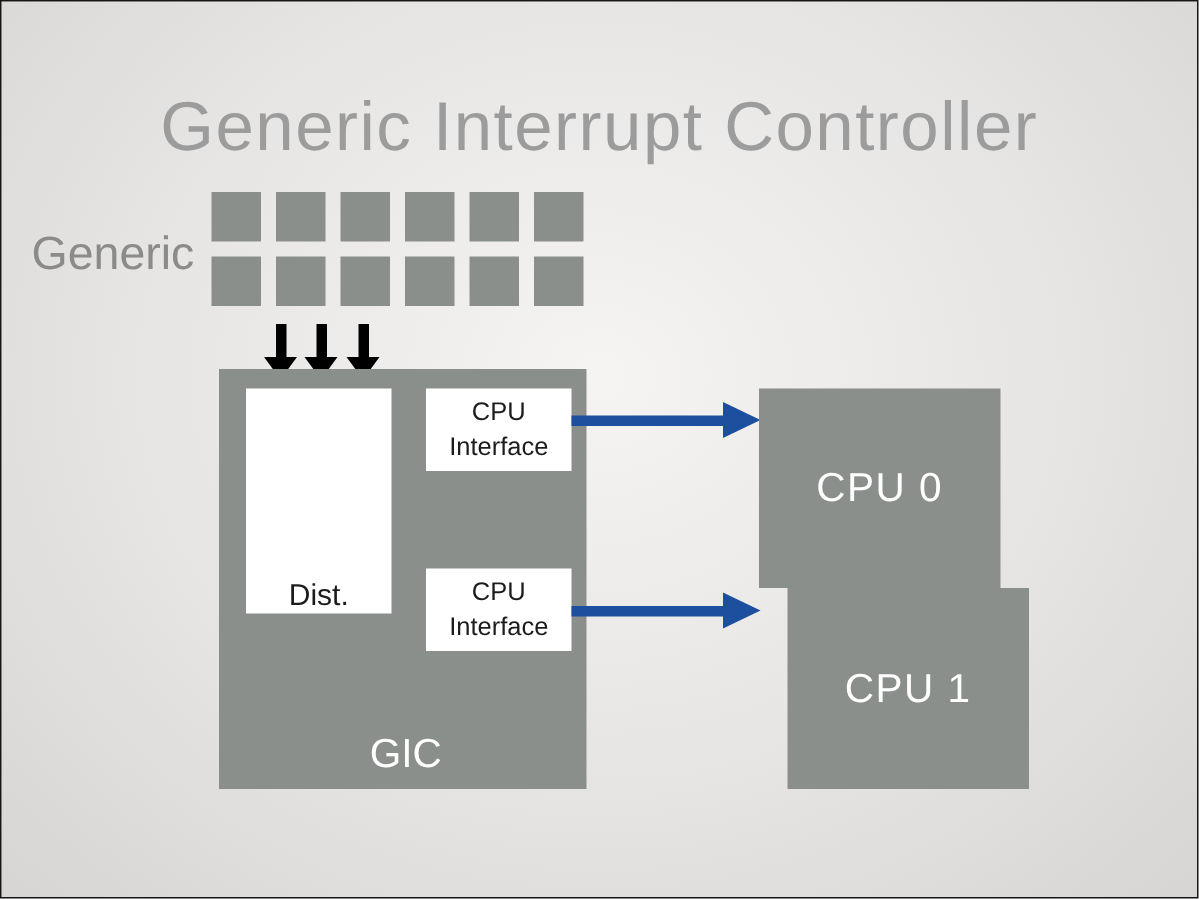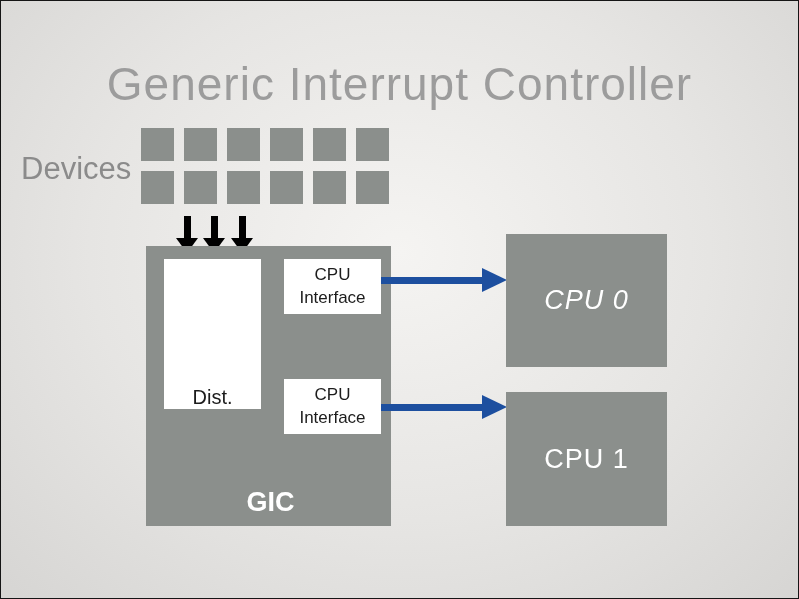--- a/index.html
+++ b/index.html
@@ -57,21 +57,21 @@
   .varrow-3{left:230px;}
 
   .gic-box{
     position:absolute;left:145px;top:245px;
     width:245px;height:280px;
     background:var(--box-gray);
   }
   .gic-label{
     position:absolute;bottom:8px;left:4px;right:0;
     text-align:center;color:#ffffff;
-    font-size:27px;font-weight:700;
+    font-size:27px;font-weight:400;
   }
   .dist-box{
     position:absolute;left:18px;top:13px;
     width:97px;height:150px;
     background:#ffffff;
     display:flex;align-items:flex-end;justify-content:center;
     font-size:20px;color:#1c1c1c;
   }
   .cpu-if{
     position:absolute;left:138px;
@@ -101,31 +101,31 @@
   .harrow-0{top:267px;}
   .harrow-1{top:394px;}
 
   .cpu-box{
     position:absolute;left:505px;width:161px;
     background:var(--box-gray);
     color:#ffffff;
     display:flex;align-items:center;justify-content:center;
     font-size:27px;font-weight:300;letter-spacing:1px;
   }
-  .cpu-box-0{top:233px;height:133px;font-style:italic;}
-  .cpu-box-1{top:391px;height:134px;}
+  .cpu-box-0{top:258px;height:133px;}
+  .cpu-box-1{top:391px;height:134px;margin-left:19px;}
 </style>
 </head>
 <body>
 
 <div class="slide">
 
   <div class="slide-title">Generic Interrupt Controller</div>
 
-  <div class="devices-label">Devices</div>
+  <div class="devices-label">Generic</div>
 
   <div class="device-grid">
       <div class="device-square"></div>
       <div class="device-square"></div>
       <div class="device-square"></div>
       <div class="device-square"></div>
       <div class="device-square"></div>
       <div class="device-square"></div>
       <div class="device-square"></div>
       <div class="device-square"></div>

